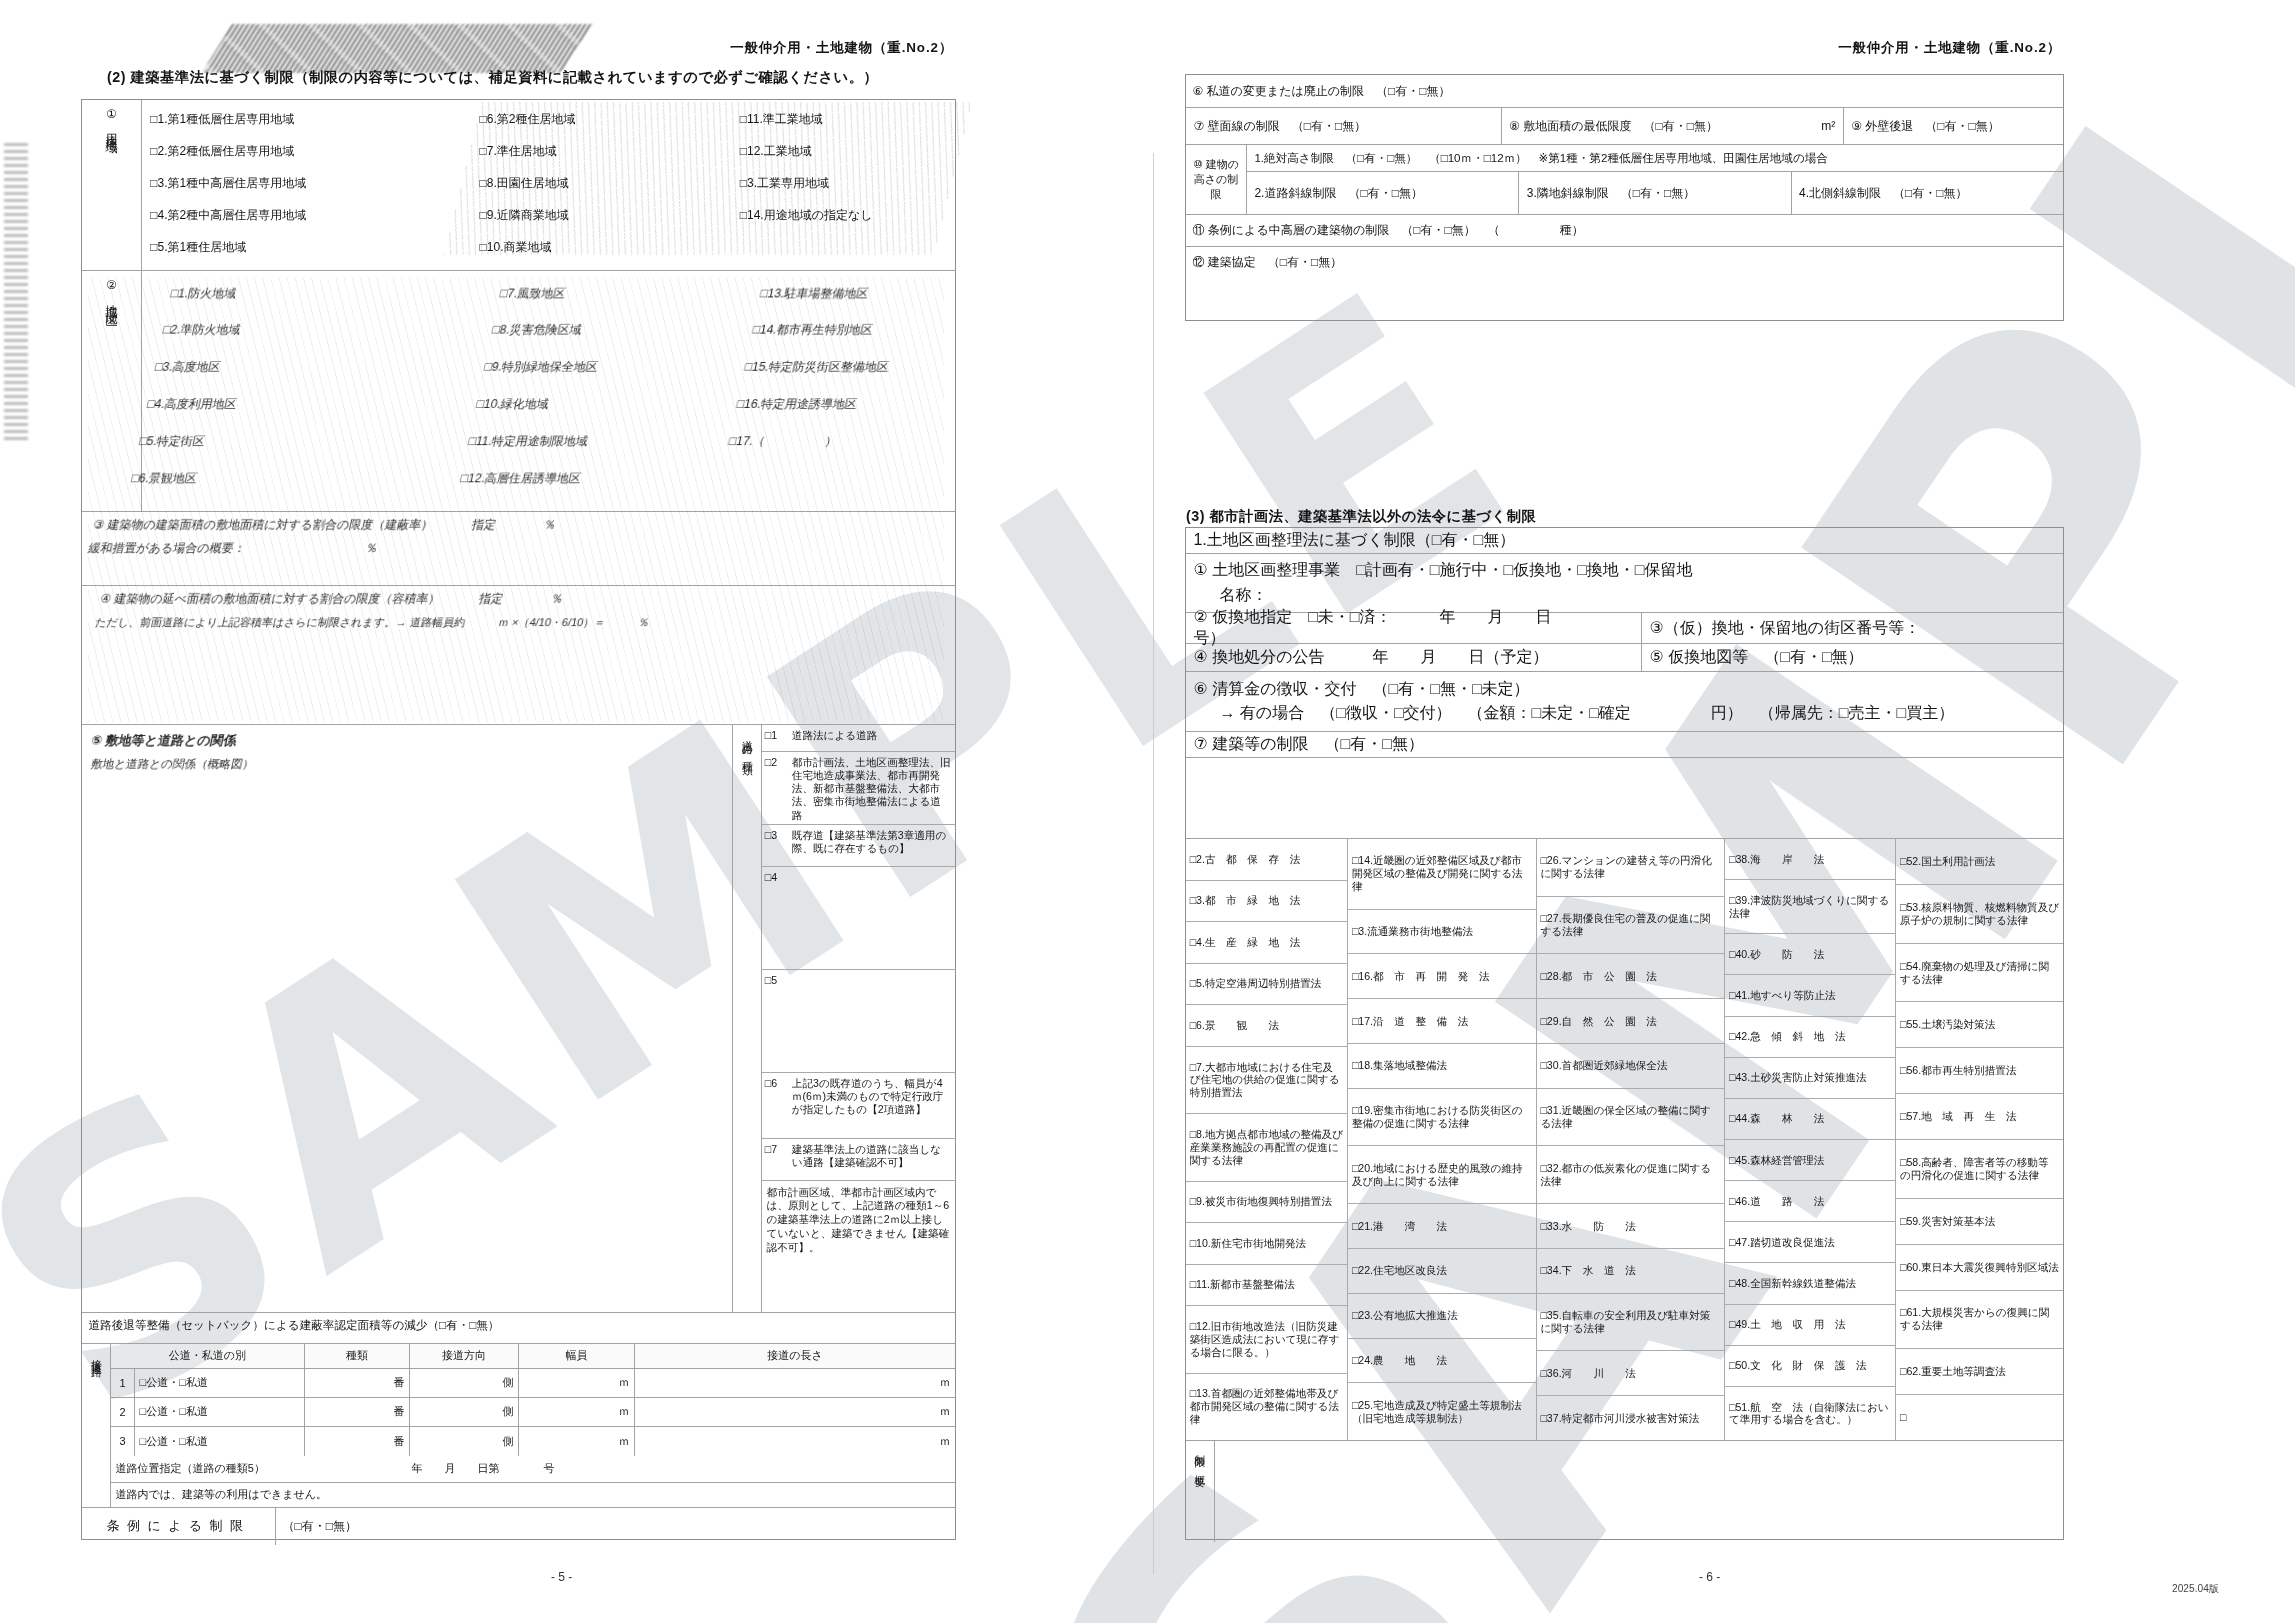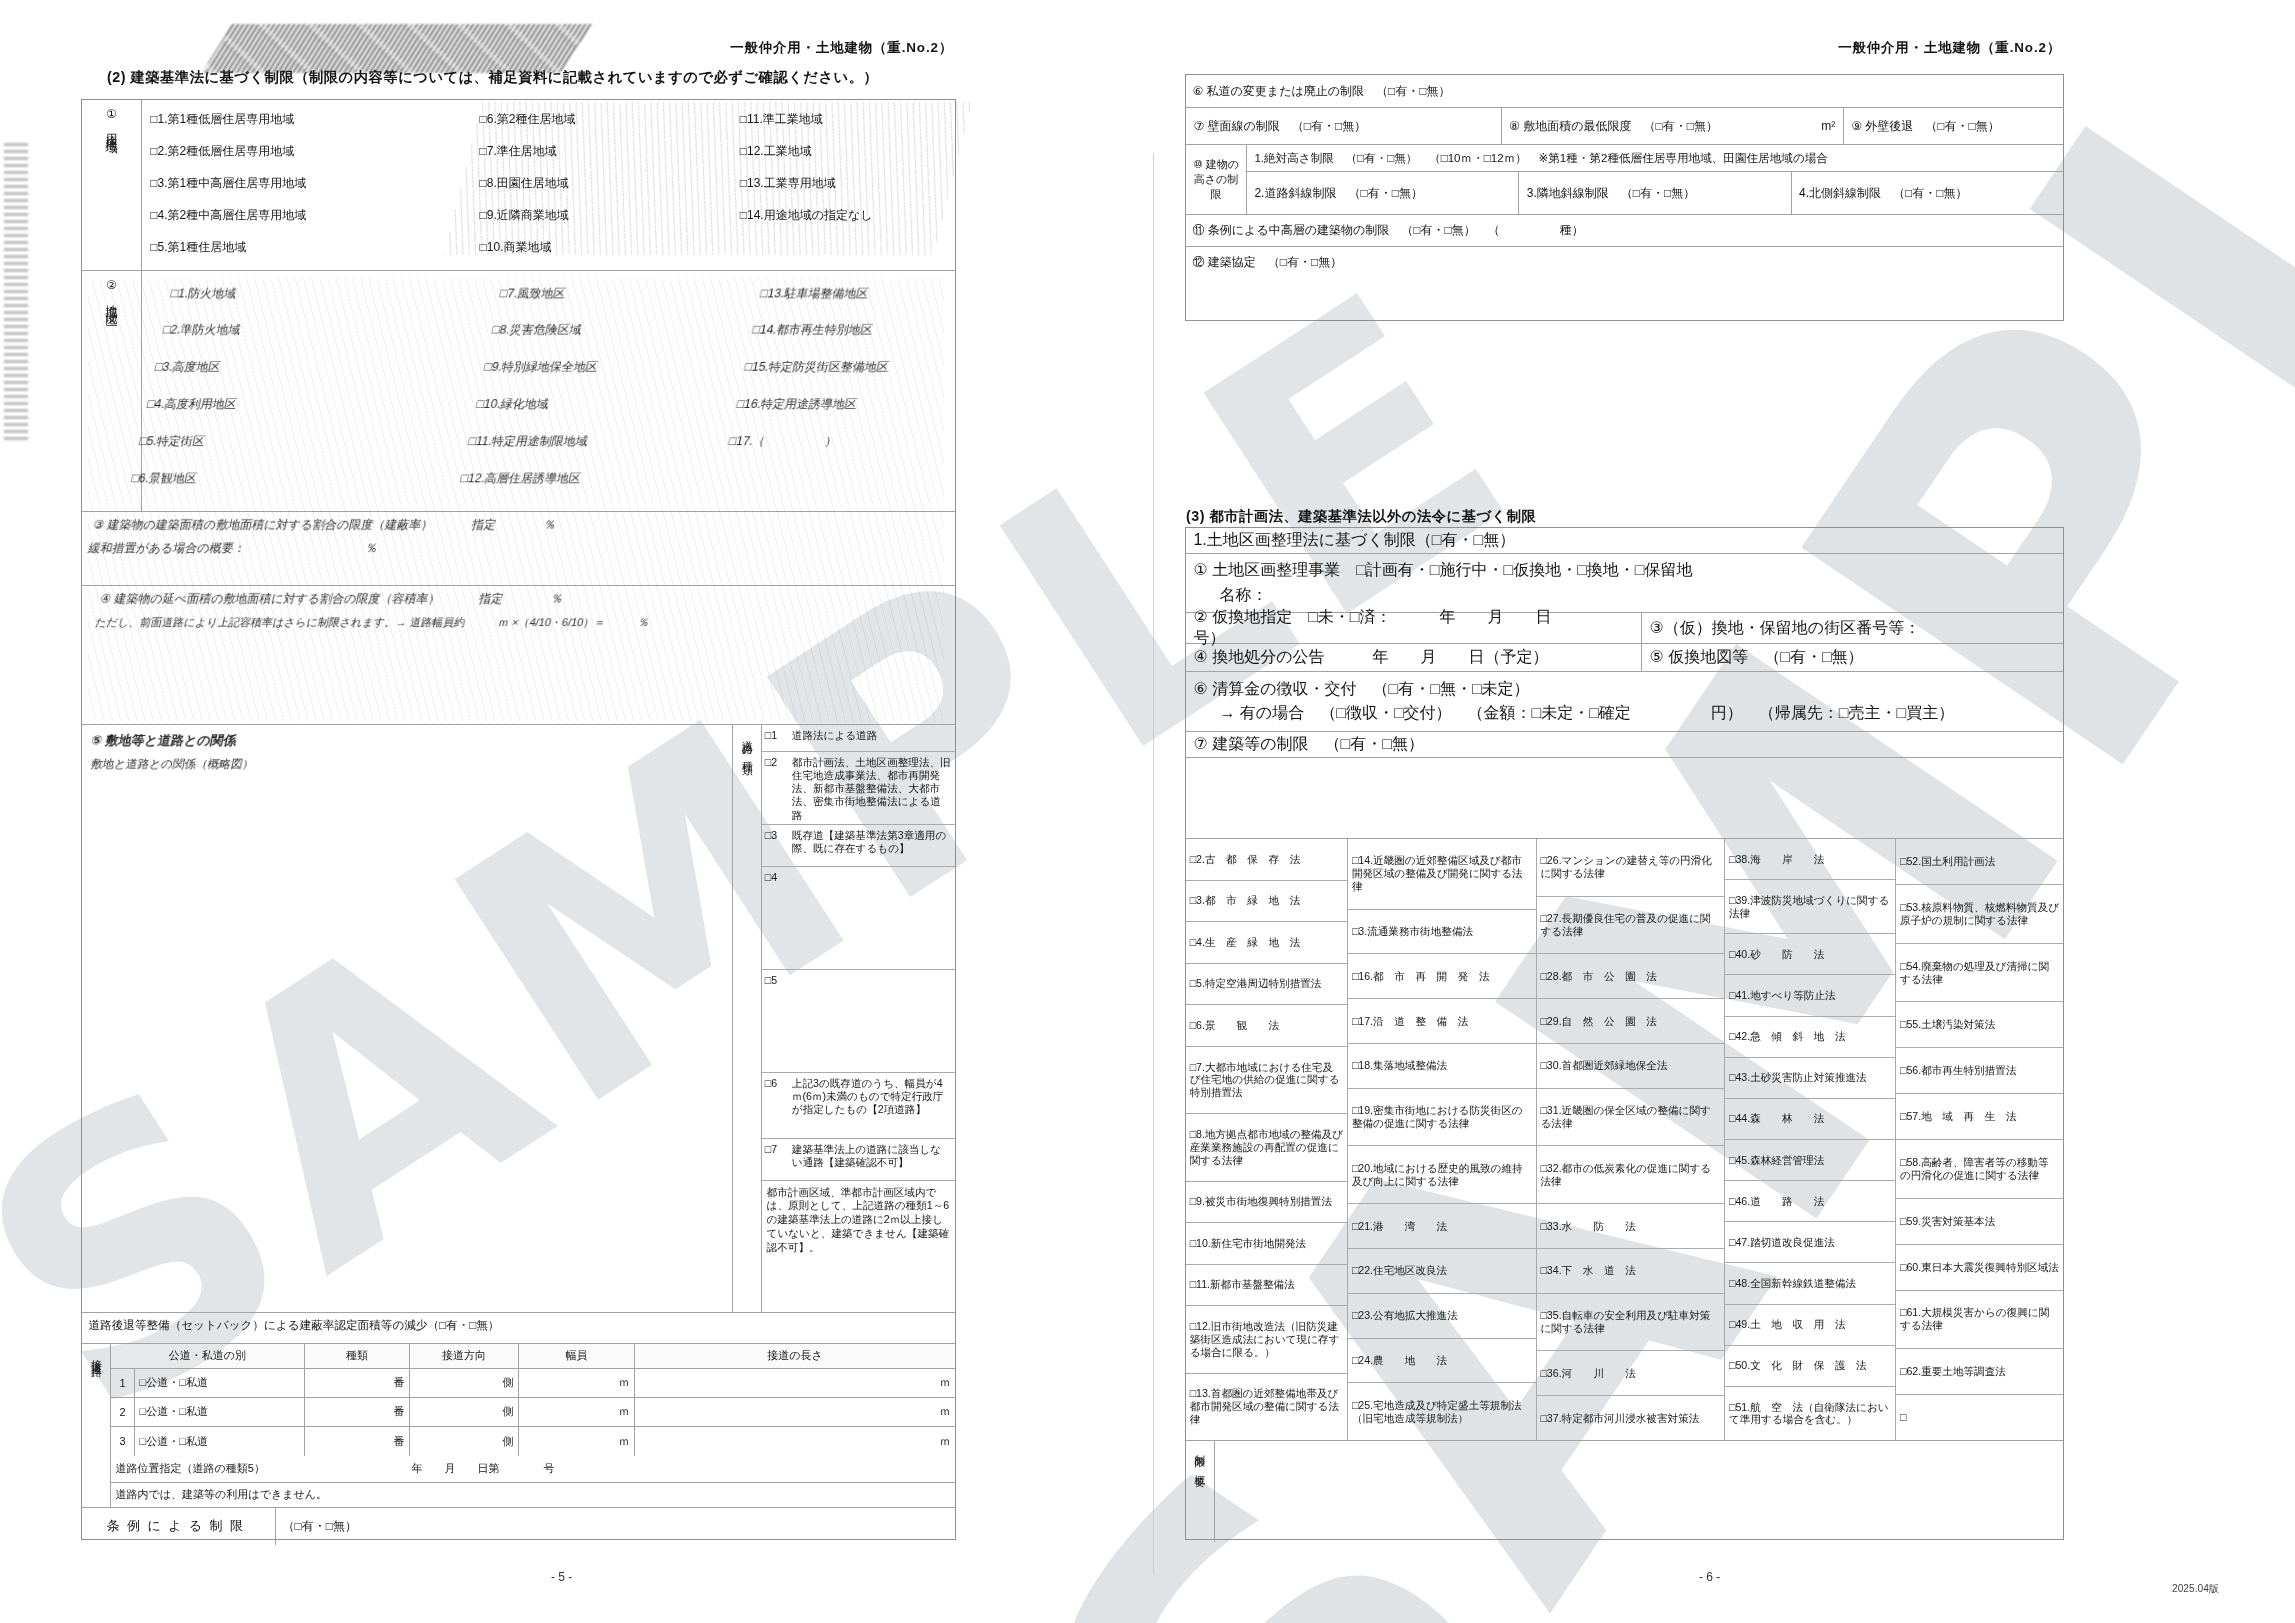--- a/index.html
+++ b/index.html
@@ -142,21 +142,21 @@
         <div class="gcol g2">
           <div class="chk-item">□6.第2種住居地域</div>
             <div class="chk-item">□7.準住居地域</div>
             <div class="chk-item">□8.田園住居地域</div>
             <div class="chk-item">□9.近隣商業地域</div>
             <div class="chk-item">□10.商業地域</div>
         </div>
         <div class="gcol g3">
           <div class="chk-item">□11.準工業地域</div>
             <div class="chk-item">□12.工業地域</div>
-            <div class="chk-item">□13.工業専用地域</div>
+            <div class="chk-item">□3.工業専用地域</div>
             <div class="chk-item">□14.用途地域の指定なし</div>
         </div>
       </div>
     </div>
 
     <div class="row r2" style="height:241px">
       <div class="vl vl-wide">
         <span class="vtext">②地域・地区</span>
       </div>
       <div class="gridcols deg">

